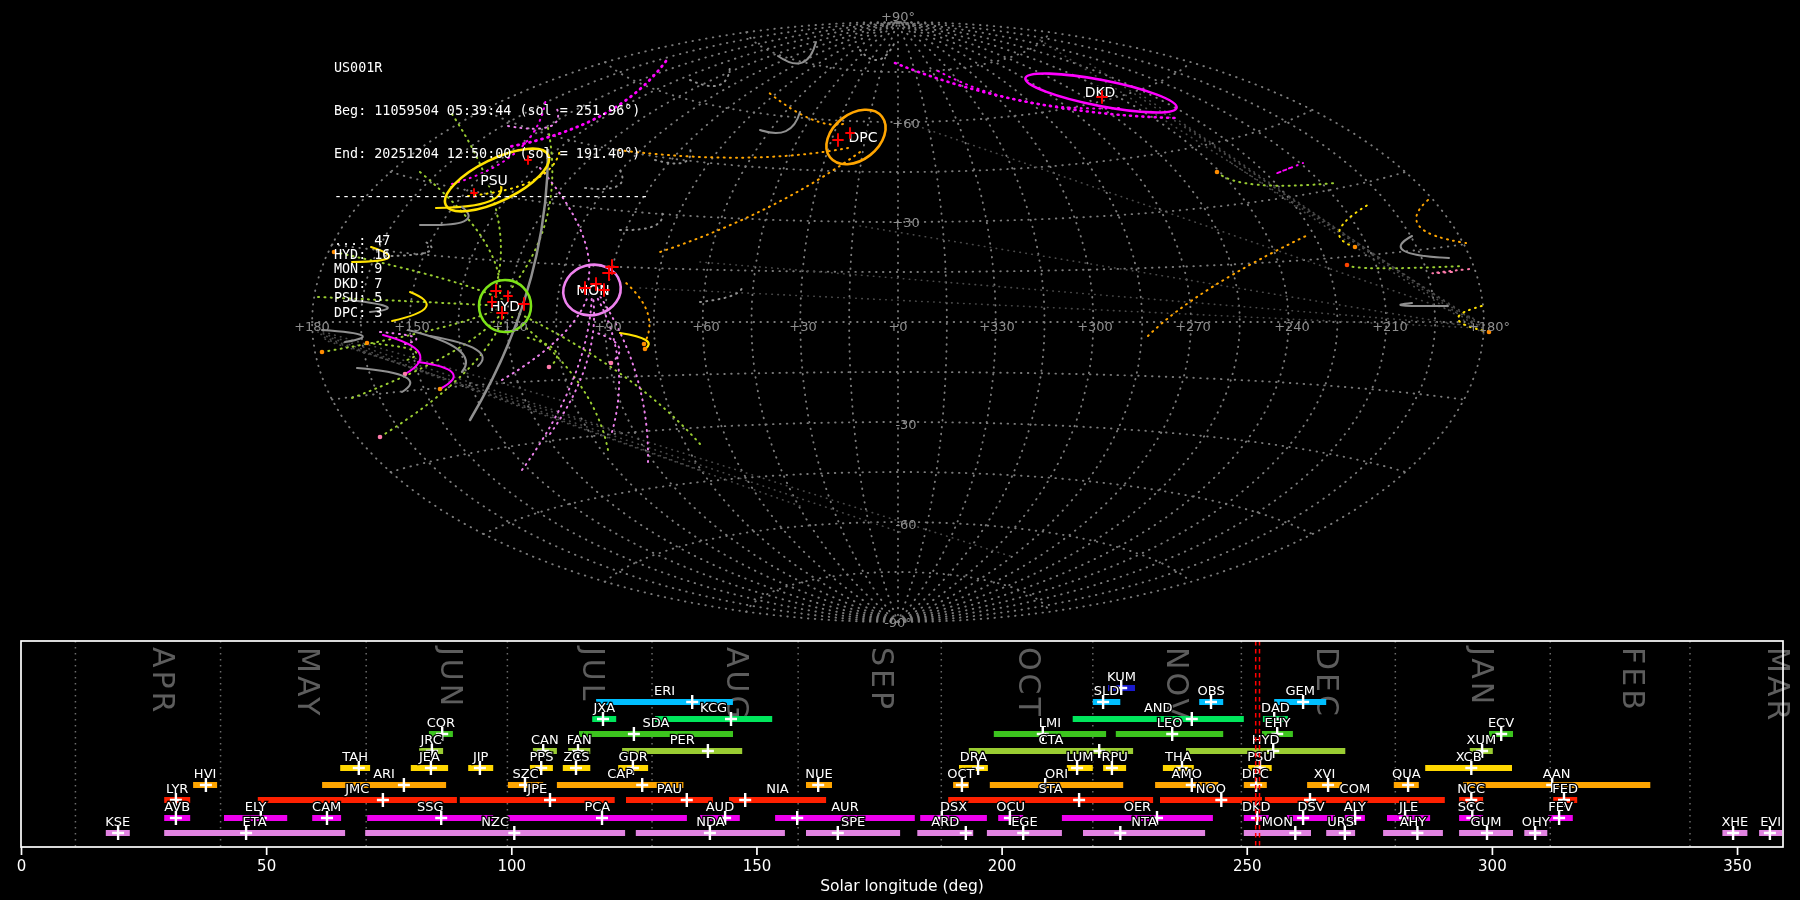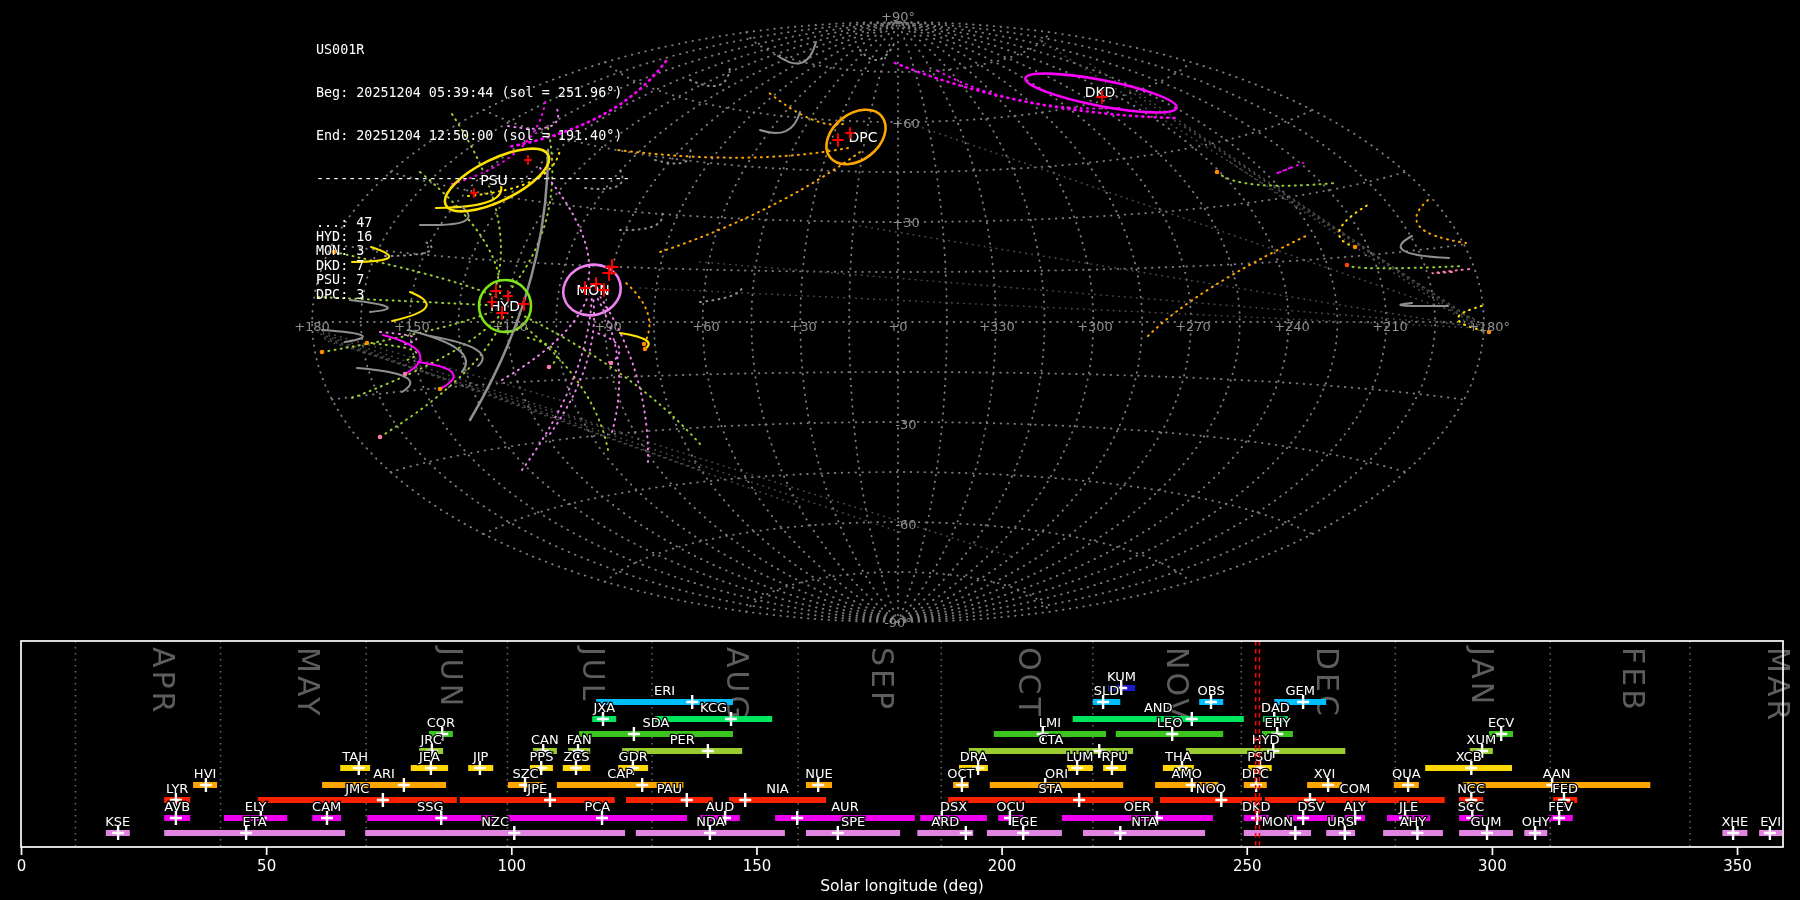--- a/index.html
+++ b/index.html
@@ -1,18 +1,18 @@
 <!DOCTYPE html>
 <html><head>
 <meta charset="utf-8">
 <style>
   html,body{margin:0;padding:0;background:#000;width:1800px;height:900px;overflow:hidden;}
   #stage{position:relative;width:1800px;height:900px;background:#000;font-family:"DejaVu Sans",sans-serif;}
   #scene{position:absolute;left:0;top:0;}
-  #obs-info{position:absolute;left:316px;top:14px;margin:0;color:#fff;
+  #obs-info{position:absolute;left:316px;top:14px;margin:18px;color:#fff;
     font-family:"DejaVu Sans Mono","Liberation Mono",monospace;font-size:13.4px;line-height:14.4px;white-space:pre;}
   #obs-info div{height:14.4px;}
   text{font-family:"DejaVu Sans",sans-serif;}
 </style>
 </head>
 <body>
 
 <div id="stage">
   <svg id="scene" width="1800" height="900">
       <g>
@@ -537,18 +537,18 @@
           <line x1="1492.3999999999999" y1="847" x2="1492.3999999999999" y2="855" stroke="#fff" stroke-width="1.7"></line>
           <text x="1492.3999999999999" y="871" font-size="15" fill="#fff" text-anchor="middle">300</text>
           <line x1="1737.55" y1="847" x2="1737.55" y2="855" stroke="#fff" stroke-width="1.7"></line>
           <text x="1737.55" y="871" font-size="15" fill="#fff" text-anchor="middle">350</text>
           <text x="902" y="891" font-size="15.5" fill="#fff" text-anchor="middle">Solar longitude (deg)</text>
         </g>
       </g>
     </svg>
   <div id="obs-info">
     <div>US001R</div>
-    <div>Beg: 20251204 05:39:44 (sol = 251.96°)</div>
+    <div>Beg: 11059504 05:39:44 (sol = 251.96°)</div>
     <div>End: 20251204 12:50:00 (sol = 191.40°)</div>
     <div>---------------------------------------</div>
-    <div id="count-lines"><div>...: 47</div><div>HYD: 16</div><div>MON: 3</div><div>DKD: 7</div><div>PSU: 7</div><div>DPC: 3</div></div>
+    <div id="count-lines"><div>...: 47</div><div>HYD: 16</div><div>MON: 9</div><div>DKD: 7</div><div>PSU: 5</div><div>DPC: 3</div></div>
   </div>
 </div>
 
 </body></html>

